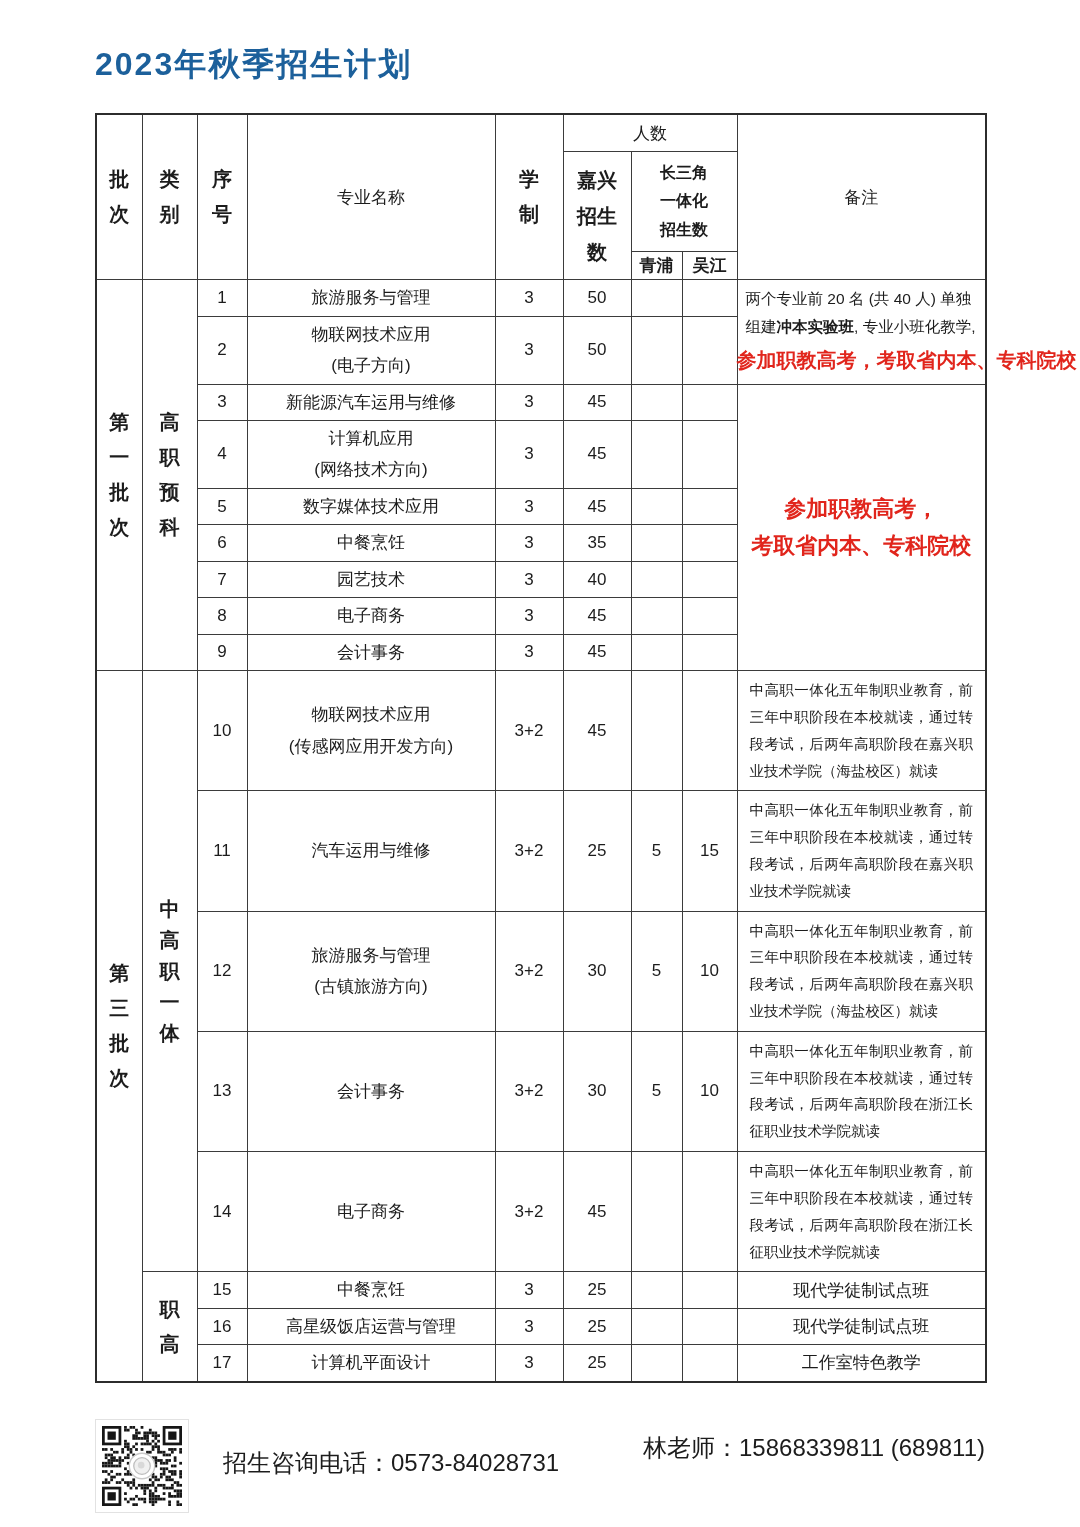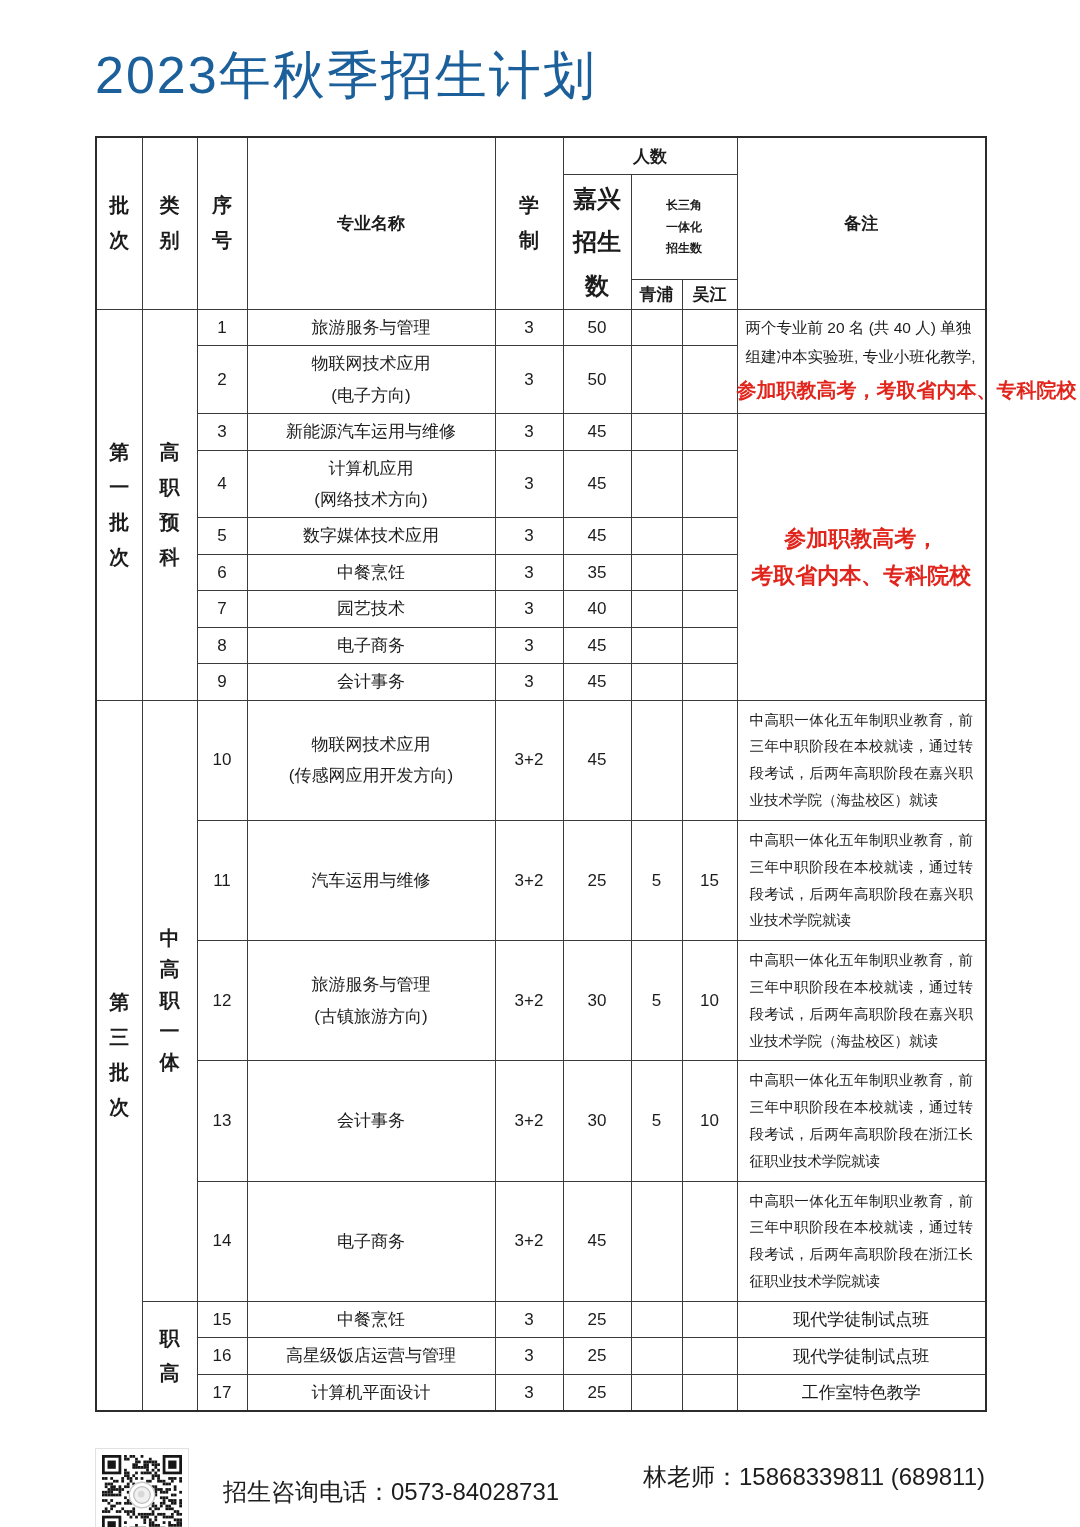--- a/index.html
+++ b/index.html
@@ -15,21 +15,21 @@
     width:1080px;height:1527px;
     font-family:"Liberation Sans","DejaVu Sans",sans-serif;
     color:var(--text);
     overflow:hidden;
   }
   .page{width:1080px;height:1527px;padding:0 95px;}
 
   
   .title-block{padding-top:46px;}
   h1.title{
-    font-size:52px;font-weight:normal;color:var(--blue);
+    font-size:32px;font-weight:bold;color:var(--blue);
     letter-spacing:2px;line-height:1.15;
   }
   .pinyin{
     font-size:27px;font-weight:bold;color:var(--gray);
     letter-spacing:0.5px;margin-top:2px;
   }
 
   
   table.plan{
     border-collapse:collapse;table-layout:fixed;
@@ -39,40 +39,40 @@
   table.plan td{
     border:1.5px solid var(--border);
     text-align:center;vertical-align:middle;
     padding:2px 4px;
     font-size:17px;
     overflow:visible;
   }
   tr.hA{height:38px;} tr.hB{height:100px;} tr.hC{height:25px;}
   tr.rs{height:32px;} tr.rt{height:64px;} tr.rb{height:108px;} tr.rm{height:33px;}
 
-  .hdr{font-weight:bold;font-size:20px;}
+  .hdr{font-weight:normal;font-size:20px;}
   .hdr-sm{font-weight:bold;font-size:14px;margin-left:24px;}
   .vert{
     width:1.15em;margin:16px auto;word-break:break-all;
     font-weight:bold;font-size:20px;line-height:1.75;text-align:center;
   }
   .vert.tight{line-height:1.55;}
-  .wrap2{width:2.3em;margin:0 auto;word-break:break-all;font-weight:bold;font-size:24px;line-height:1.8;}
-  .wrap3{width:3.4em;margin:0 auto;word-break:break-all;font-weight:bold;font-size:12px;line-height:1.8;}
+  .wrap2{width:2.3em;margin:0 auto;word-break:break-all;font-weight:bold;font-size:20px;line-height:1.8;}
+  .wrap3{width:3.4em;margin:0 auto;word-break:break-all;font-weight:bold;font-size:16px;line-height:1.8;}
 
   .num{font-size:19px;}
   .major{font-size:17px;line-height:1.85;}
   .remark-sm{
     font-size:14.5px;line-height:1.85;text-align:justify;
     padding:4px 8px;
   }
   td.remark-cell{padding:4px 8px;}
   .remark-c{font-size:15px;}
   .spec{font-size:15.5px;line-height:1.85;text-align:left;padding:2px 4px;}
-  .spec .b{font-weight:normal;margin-top:28px;}
+  .spec .b{font-weight:bold;margin-top:28px;}
   .spec .red-line{
     color:var(--red);font-weight:bold;font-size:20px;
     white-space:nowrap;margin-left:-9px;
   }
   .exam-red{
     color:var(--red);font-weight:bold;font-size:22px;line-height:1.7;
   }
 
   
   .footer{display:flex;margin-top:36px;align-items:flex-start;}

